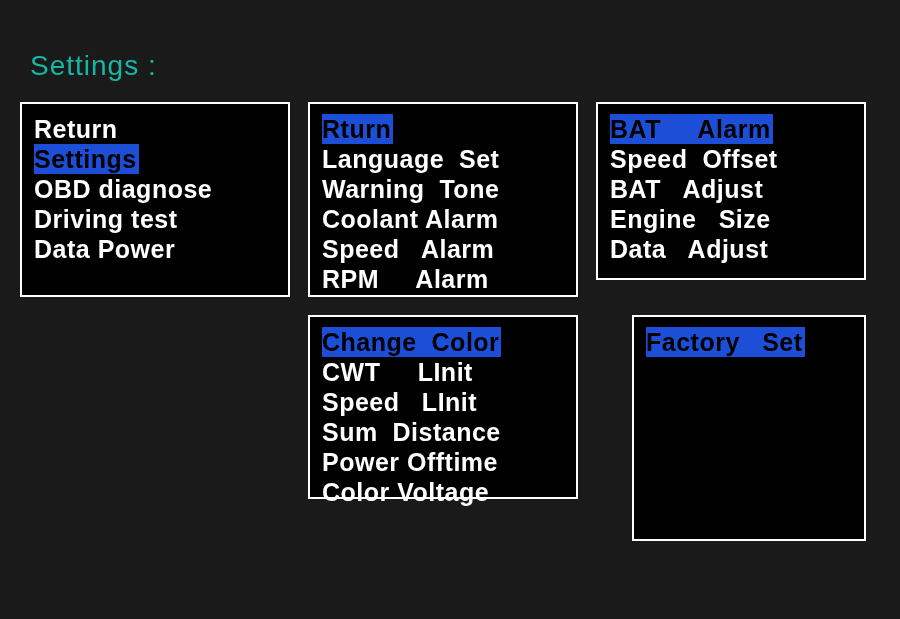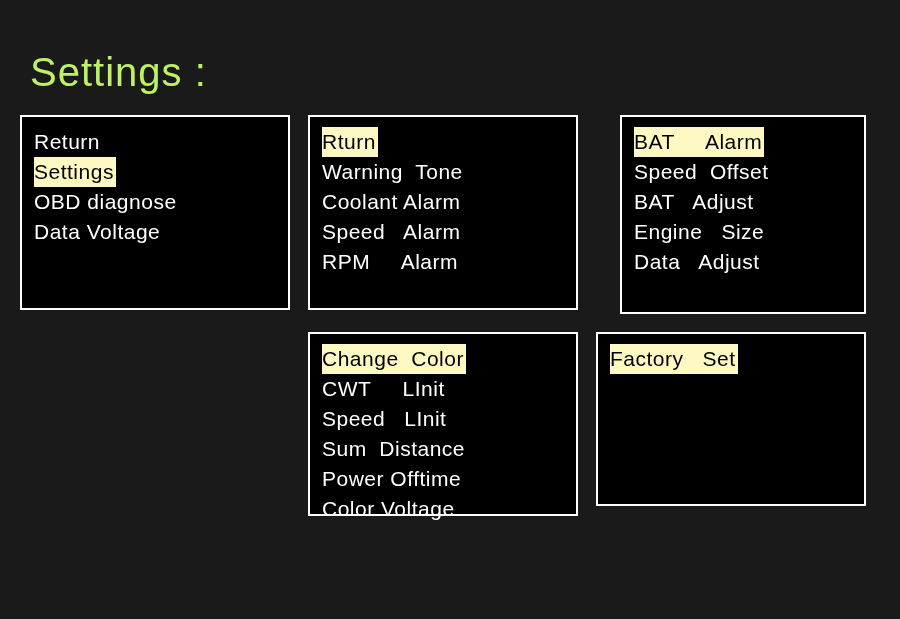--- a/index.html
+++ b/index.html
@@ -5,55 +5,55 @@
     * { margin: 0; padding: 0; box-sizing: border-box; }
     body {
       width: 900px;
       height: 619px;
       background: #1a1a1a;
       font-family: "Segoe UI", "Microsoft YaHei", Arial, sans-serif;
       overflow: hidden;
       position: relative;
     }
     .title {
-      color: #bef264;
-      font-size: 40px;
+      color: #14b8a6;
+      font-size: 28px;
       font-weight: 300;
       padding: 50px 0 20px 30px;
       letter-spacing: 1px;
     }
     .panels {
       display: grid;
       grid-template-columns: 270px 270px 270px;
       grid-template-rows: auto auto;
       gap: 18px 18px;
       padding: 0 0 0 20px;
     }
     .panel {
       background: #000;
       border: 2px solid #fff;
       padding: 10px 0 12px 0;
     }
     .panel-a { grid-column: 1; grid-row: 1; height: 195px; }
     .panel-b { grid-column: 2; grid-row: 1; height: 195px; }
-    .panel-c { grid-column: 3; grid-row: 1; height: 199px; margin-left: 24px; }
+    .panel-c { grid-column: 3; grid-row: 1; height: 178px; }
     .panel-d { grid-column: 2; grid-row: 2; height: 184px; }
-    .panel-e { grid-column: 3; grid-row: 2; height: 174px; }
+    .panel-e { grid-column: 3; grid-row: 2; height: 226px; margin-left: 36px; }
     .item {
       color: #fff;
-      font-size: 21px;
+      font-size: 25px;
       line-height: 30px;
       padding: 0 12px;
-      font-weight: 400;
+      font-weight: 700;
       white-space: pre;
       letter-spacing: 0.5px;
       cursor: pointer;
     }
     .item.selected {
-      background: #fef9c3;
+      background: #1d4ed8;
       color: #000;
       display: inline-block;
       margin-left: 12px;
       padding: 0 2px 0 0;
     }
     .item.selected-wrap {
       padding: 0;
       line-height: 30px;
     }
   </style>
@@ -61,25 +61,27 @@
 <body>
 
 <div class="title">Settings :</div>
 
 <div class="panels">
 
   <div class="panel panel-a">
     <div class="item">Return</div>
     <div class="item selected-wrap"><span class="item selected">Settings</span></div>
     <div class="item">OBD diagnose</div>
-    <div class="item">Data Voltage</div>
+    <div class="item">Driving test</div>
+    <div class="item">Data Power</div>
   </div>
 
   <div class="panel panel-b">
     <div class="item selected-wrap"><span class="item selected">Rturn</span></div>
+    <div class="item">Language  Set</div>
     <div class="item">Warning  Tone</div>
     <div class="item">Coolant Alarm</div>
     <div class="item">Speed   Alarm</div>
     <div class="item">RPM     Alarm</div>
   </div>
 
   <div class="panel panel-c">
     <div class="item selected-wrap"><span class="item selected">BAT     Alarm</span></div>
     <div class="item">Speed  Offset</div>
     <div class="item">BAT   Adjust</div>

